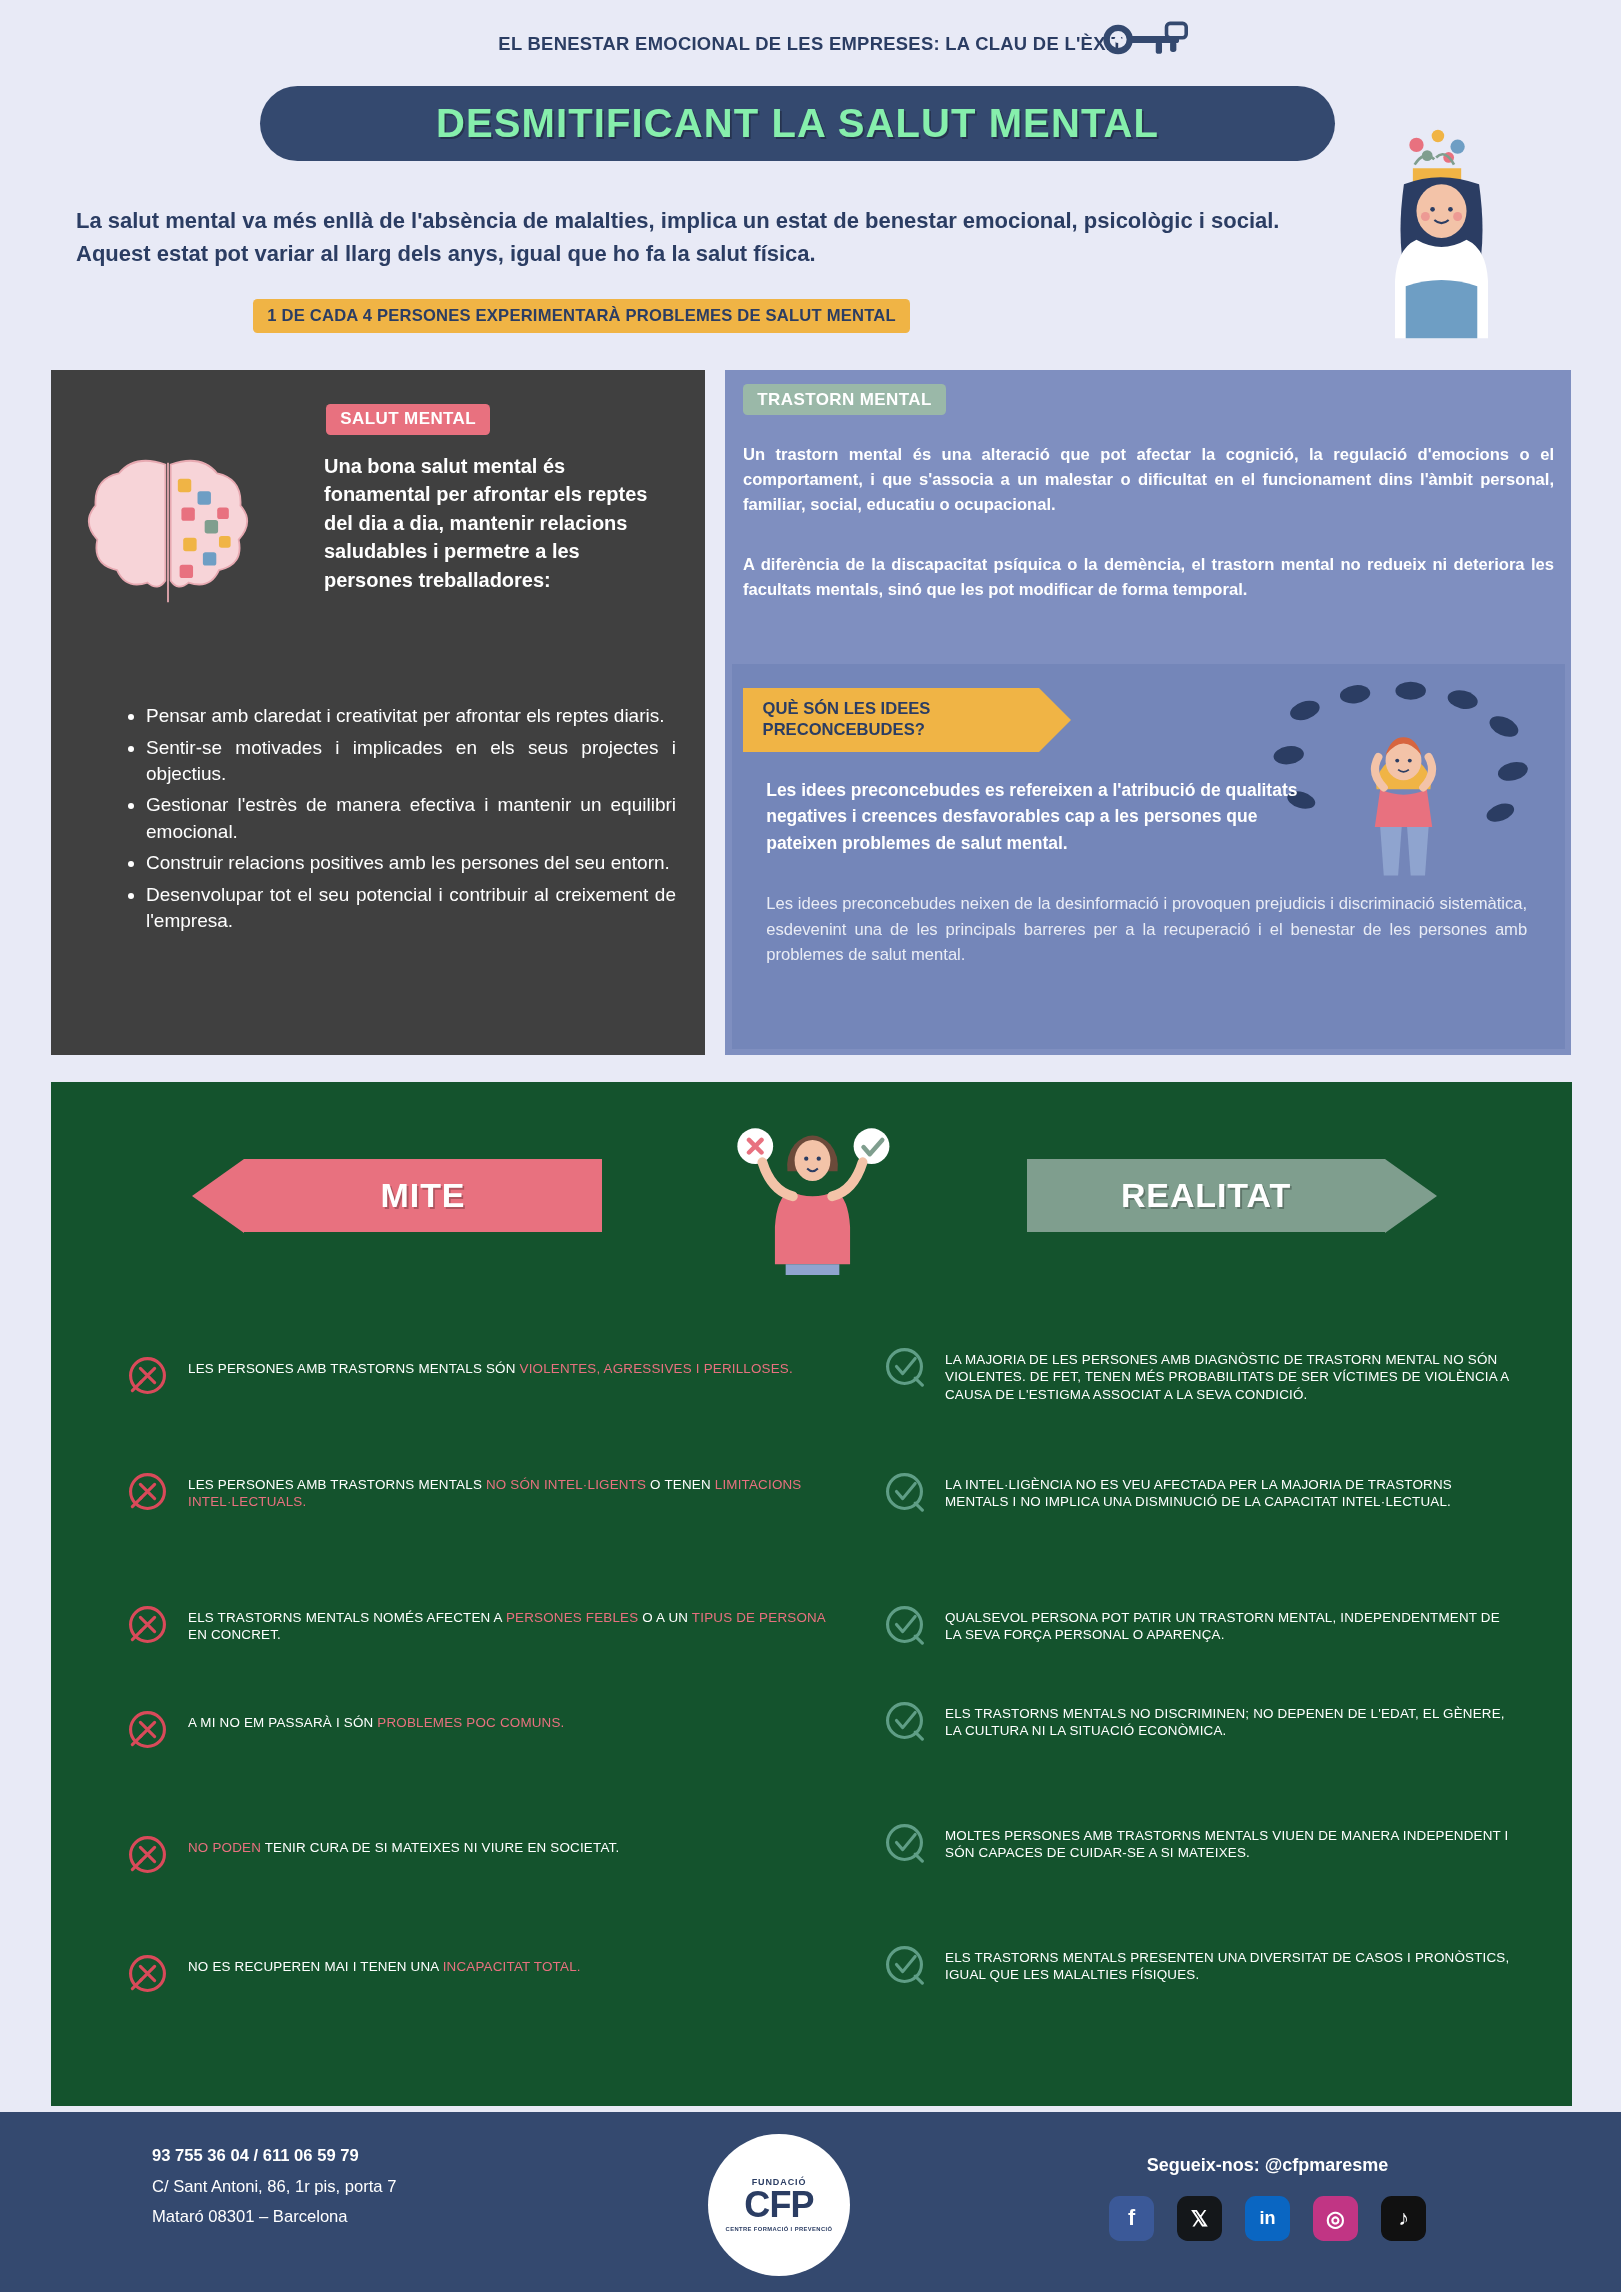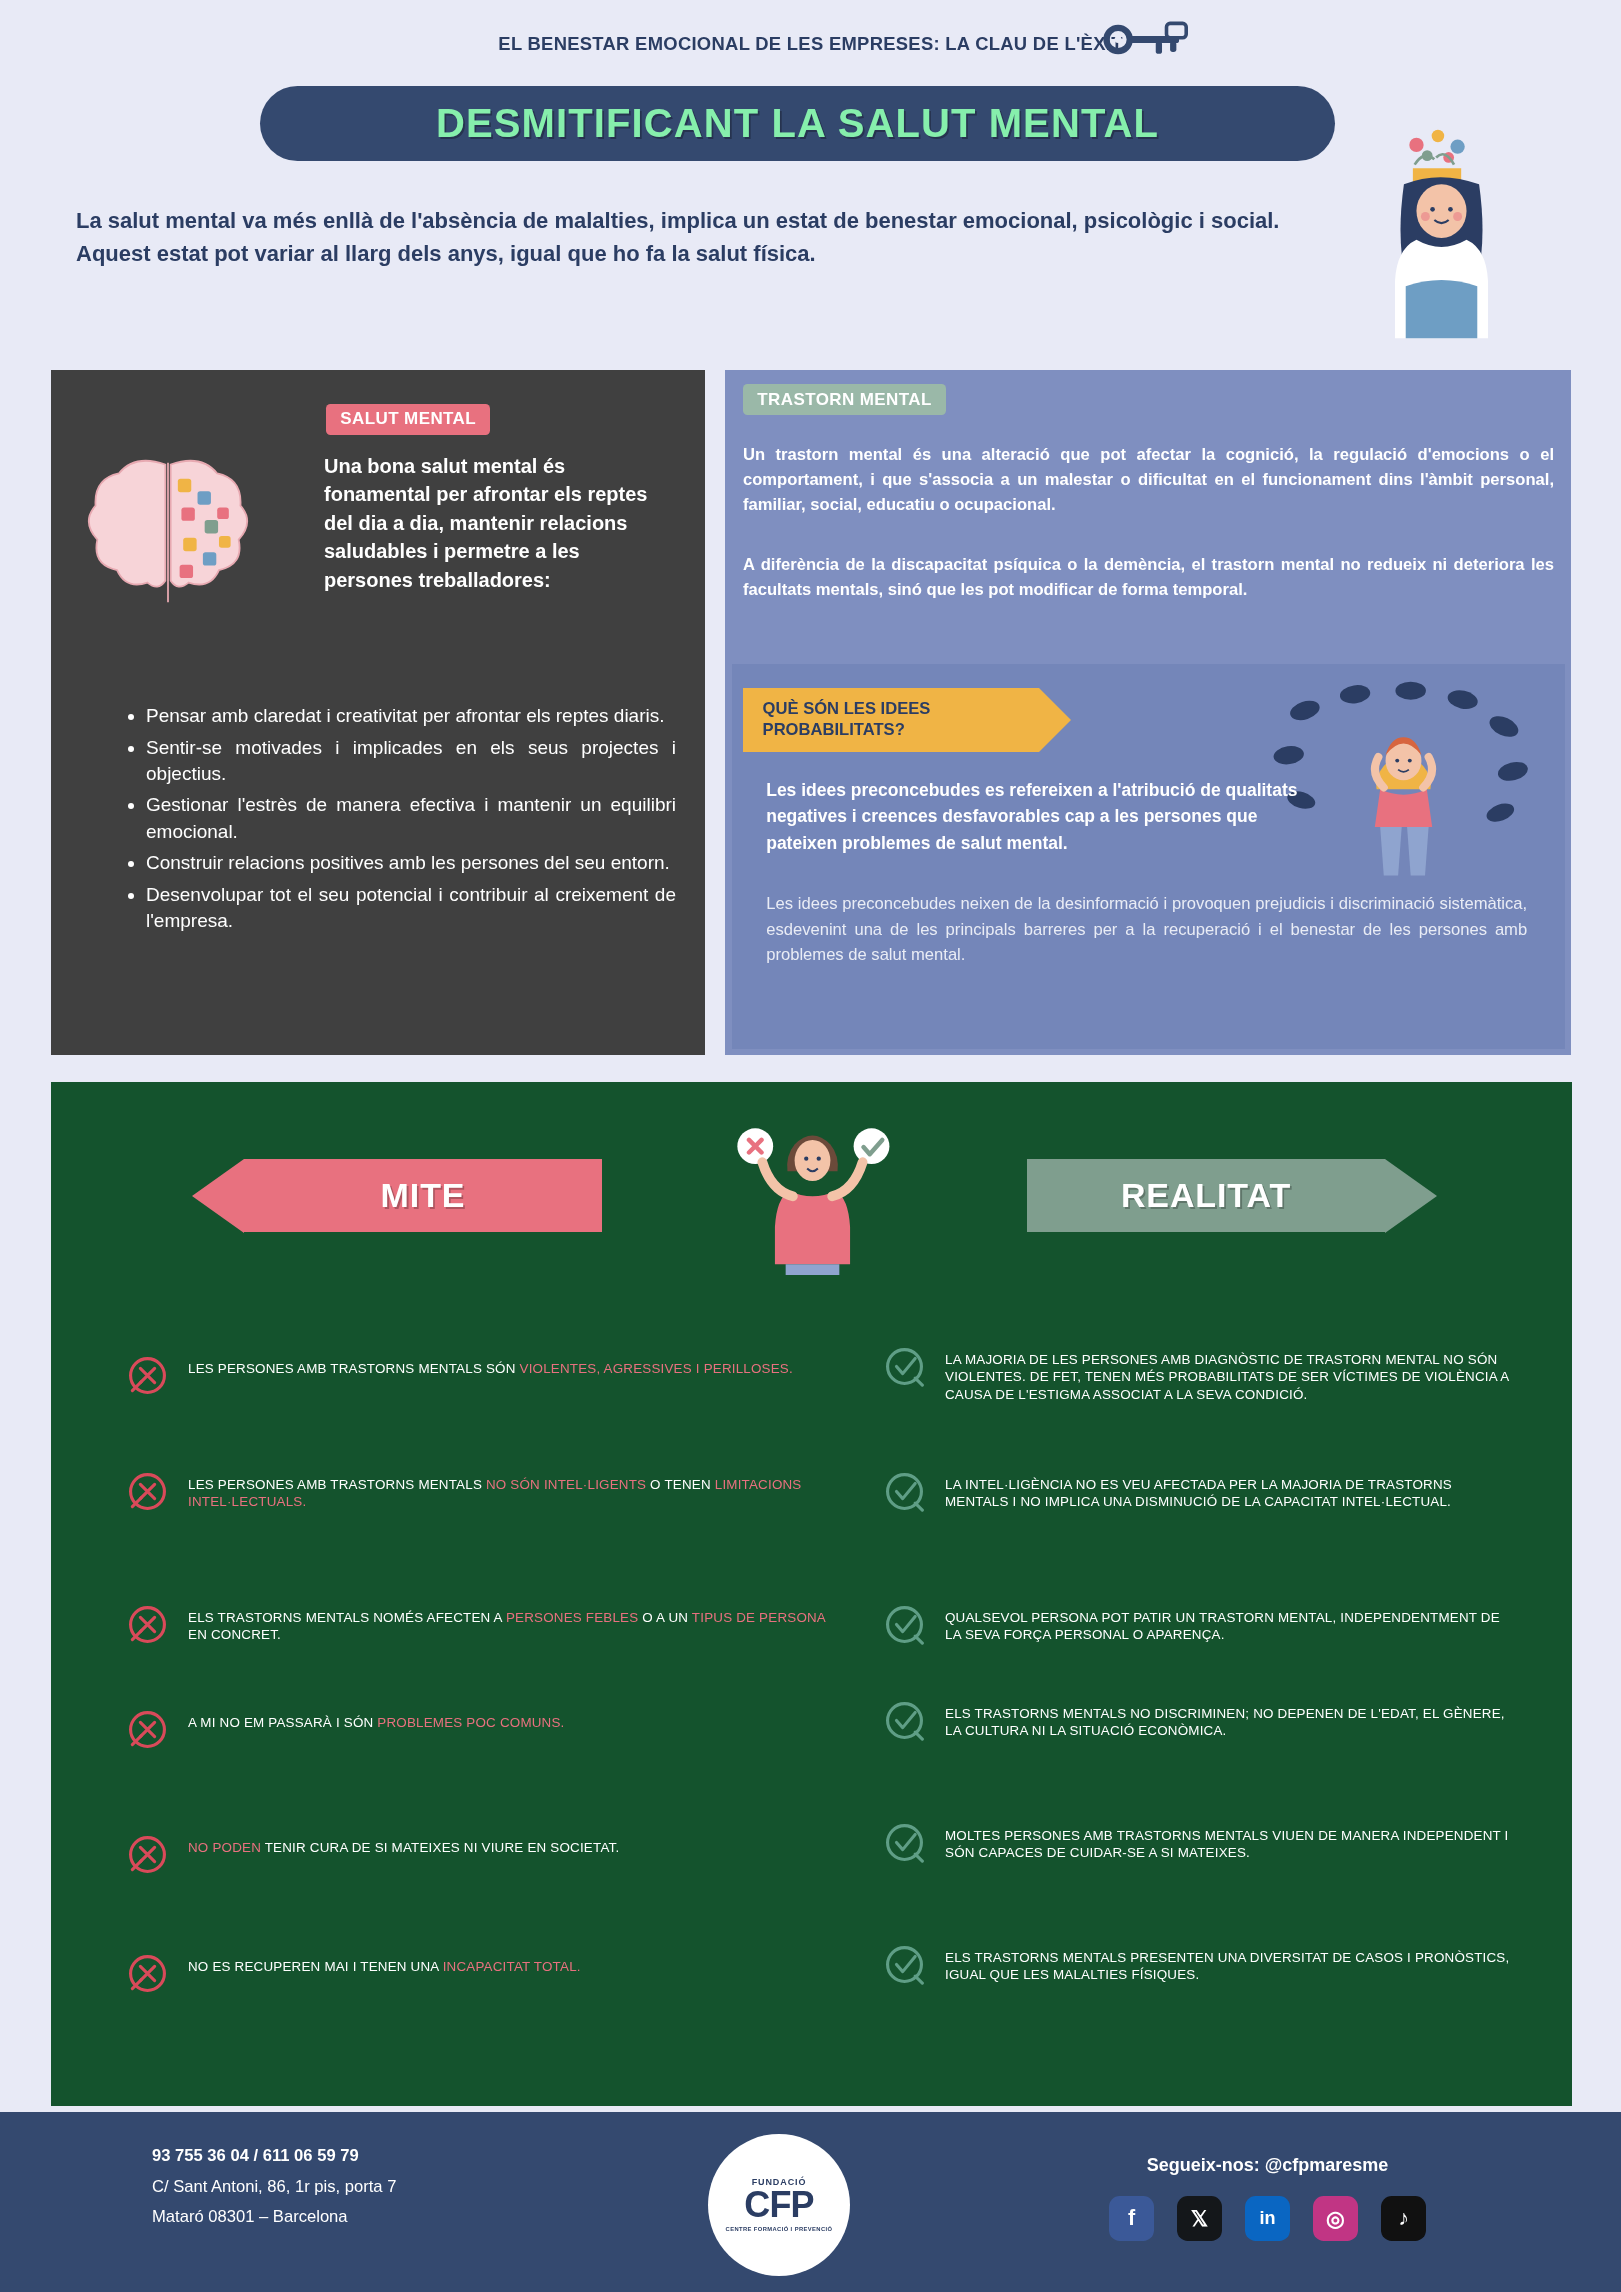--- a/index.html
+++ b/index.html
@@ -194,20 +194,21 @@
       <rect x="74" y="6" width="22" height="16" rx="4" fill="none" stroke="#34496f" stroke-width="4"></rect>
     </g>
   </svg>
 
   <div class="title-bar">
     <h1>DESMITIFICANT LA SALUT MENTAL</h1>
   </div>
 
   <div class="intro">La salut mental va més enllà de l'absència de malalties, implica un estat de benestar emocional, psicològic i social. Aquest estat pot variar al llarg dels anys, igual que ho fa la salut física.</div>
 
+  <div class="stat-badge">1 DE CADA 4 PERSONES EXPERIMENTARÀ PROBLEMES DE SALUT MENTAL</div>
 
   <svg class="lady-flowers" viewBox="0 0 180 270">
 
     <g>
       <circle cx="62" cy="22" r="8" fill="#e8717f"></circle>
       <circle cx="86" cy="12" r="7" fill="#f0b445"></circle>
       <circle cx="108" cy="24" r="8" fill="#6e9ec4"></circle>
       <circle cx="74" cy="34" r="6" fill="#7f9e8e"></circle>
       <circle cx="98" cy="36" r="6" fill="#e8717f"></circle>
       <path d="M60 44 q10 -16 22 -6" stroke="#7f9e8e" stroke-width="3" fill="none"></path>
@@ -256,21 +257,21 @@
       <li>Desenvolupar tot el seu potencial i contribuir al creixement de l'empresa.</li>
     </ul>
   </div>
 
   <div class="panel-right">
     <div class="tag-trastorn">TRASTORN MENTAL</div>
     <div class="p1">Un trastorn mental és una alteració que pot afectar la cognició, la regulació d'emocions o el comportament, i que s'associa a un malestar o dificultat en el funcionament dins l'àmbit personal, familiar, social, educatiu o ocupacional.</div>
     <div class="p2">A diferència de la discapacitat psíquica o la demència, el trastorn mental no redueix ni deteriora les facultats mentals, sinó que les pot modificar de forma temporal.</div>
 
     <div class="precon">
-      <div class="precon-banner">QUÈ SÓN LES IDEES PROBABILITATS?</div>
+      <div class="precon-banner">QUÈ SÓN LES IDEES PRECONCEBUDES?</div>
 
       <svg class="eyes-illu" viewBox="0 0 300 225">
         <g fill="#2b3d63">
           <ellipse cx="40" cy="36" rx="17" ry="10" transform="rotate(-18 40 36)"></ellipse>
           <ellipse cx="96" cy="18" rx="17" ry="10" transform="rotate(-8 96 18)"></ellipse>
           <ellipse cx="158" cy="14" rx="17" ry="10"></ellipse>
           <ellipse cx="216" cy="24" rx="17" ry="10" transform="rotate(12 216 24)"></ellipse>
           <ellipse cx="262" cy="54" rx="17" ry="10" transform="rotate(24 262 54)"></ellipse>
           <ellipse cx="22" cy="86" rx="17" ry="10" transform="rotate(-8 22 86)"></ellipse>
           <ellipse cx="272" cy="104" rx="17" ry="10" transform="rotate(-14 272 104)"></ellipse>

